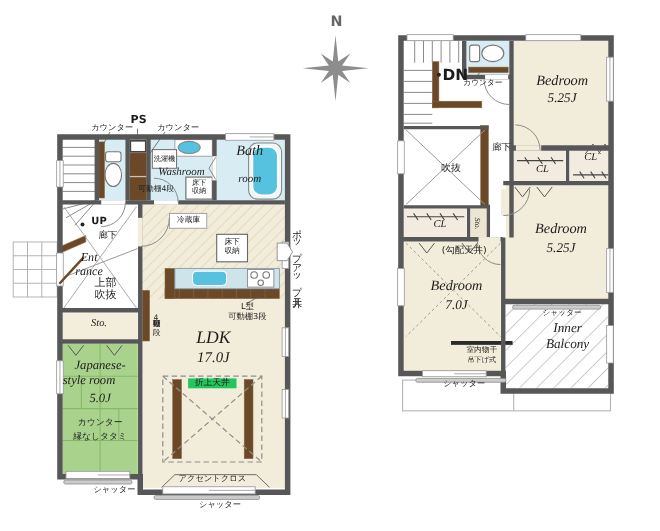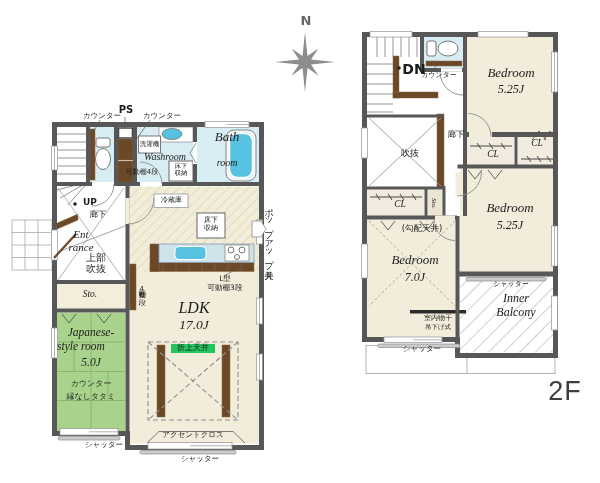--- a/index.html
+++ b/index.html
@@ -364,15 +364,14 @@
 <div class="lbl en" style="left:386px;top:253px;width:58px;font-size:13px">Bedroom</div>
 <div class="lbl en" style="left:386px;top:271px;width:58px;font-size:12px">7.0J</div>
 <div class="lbl jp" style="left:415px;top:315px;width:46px;font-size:7px">室内物干</div>
 <div class="lbl jp" style="left:419px;top:324px;width:38px;font-size:6.5px">吊下げ式</div>
 <div class="lbl jp" style="left:400px;top:345px;width:44px;font-size:7.5px">シャッター</div>
 <div class="lbl en" style="left:479px;top:201px;width:62px;font-size:13px">Bedroom</div>
 <div class="lbl en" style="left:479px;top:219px;width:62px;font-size:12px">5.25J</div>
 <div class="lbl jp" style="left:483px;top:281px;width:56px;font-size:7px">シャッター</div>
 <div class="lbl en" style="left:486px;top:292px;width:60px;font-size:12px">Inner</div>
 <div class="lbl en" style="left:486px;top:306px;width:60px;font-size:12px">Balcony</div>
-<div class="lbl floor" style="left:542px;top:376px;width:46px">2F</div>
 
 </div>
 
 </body></html>

